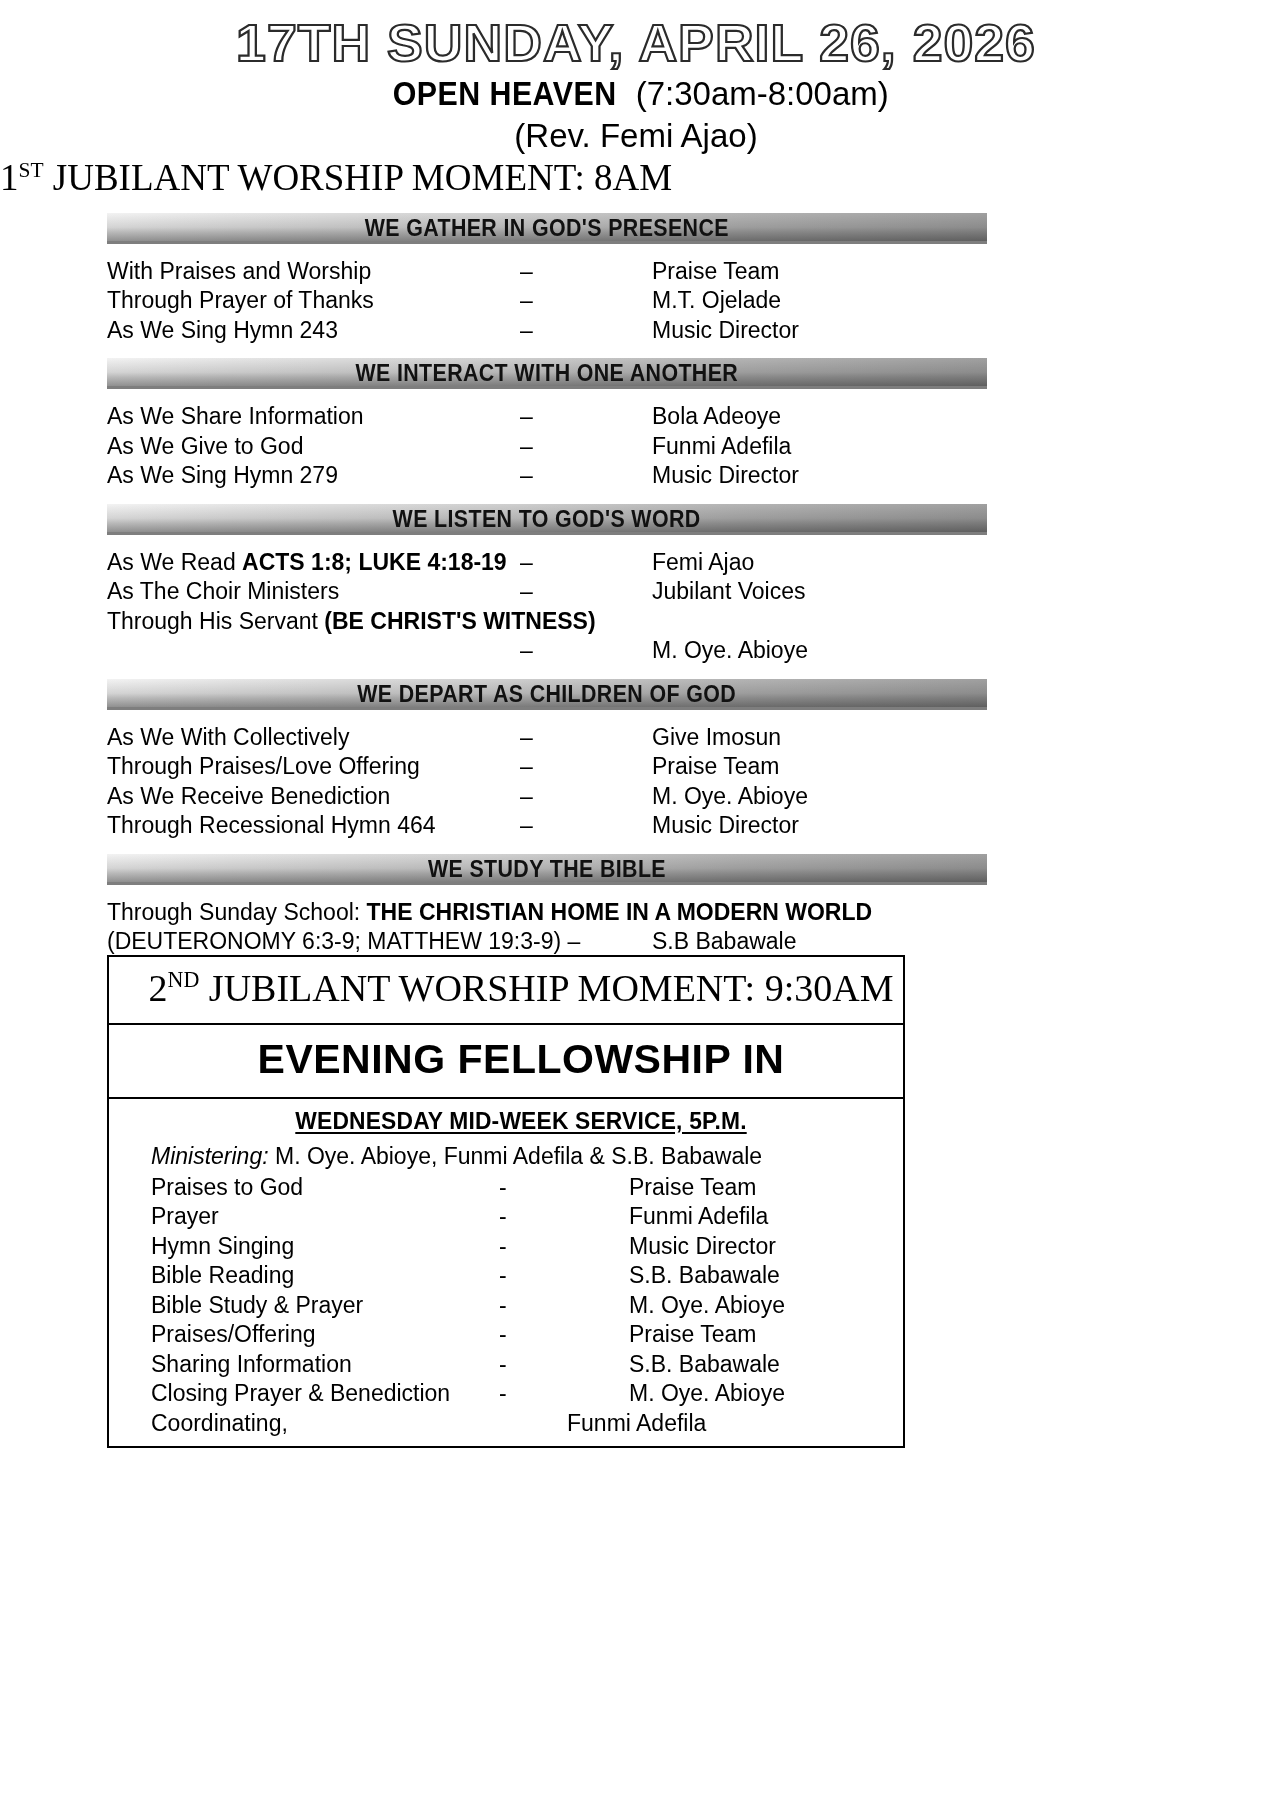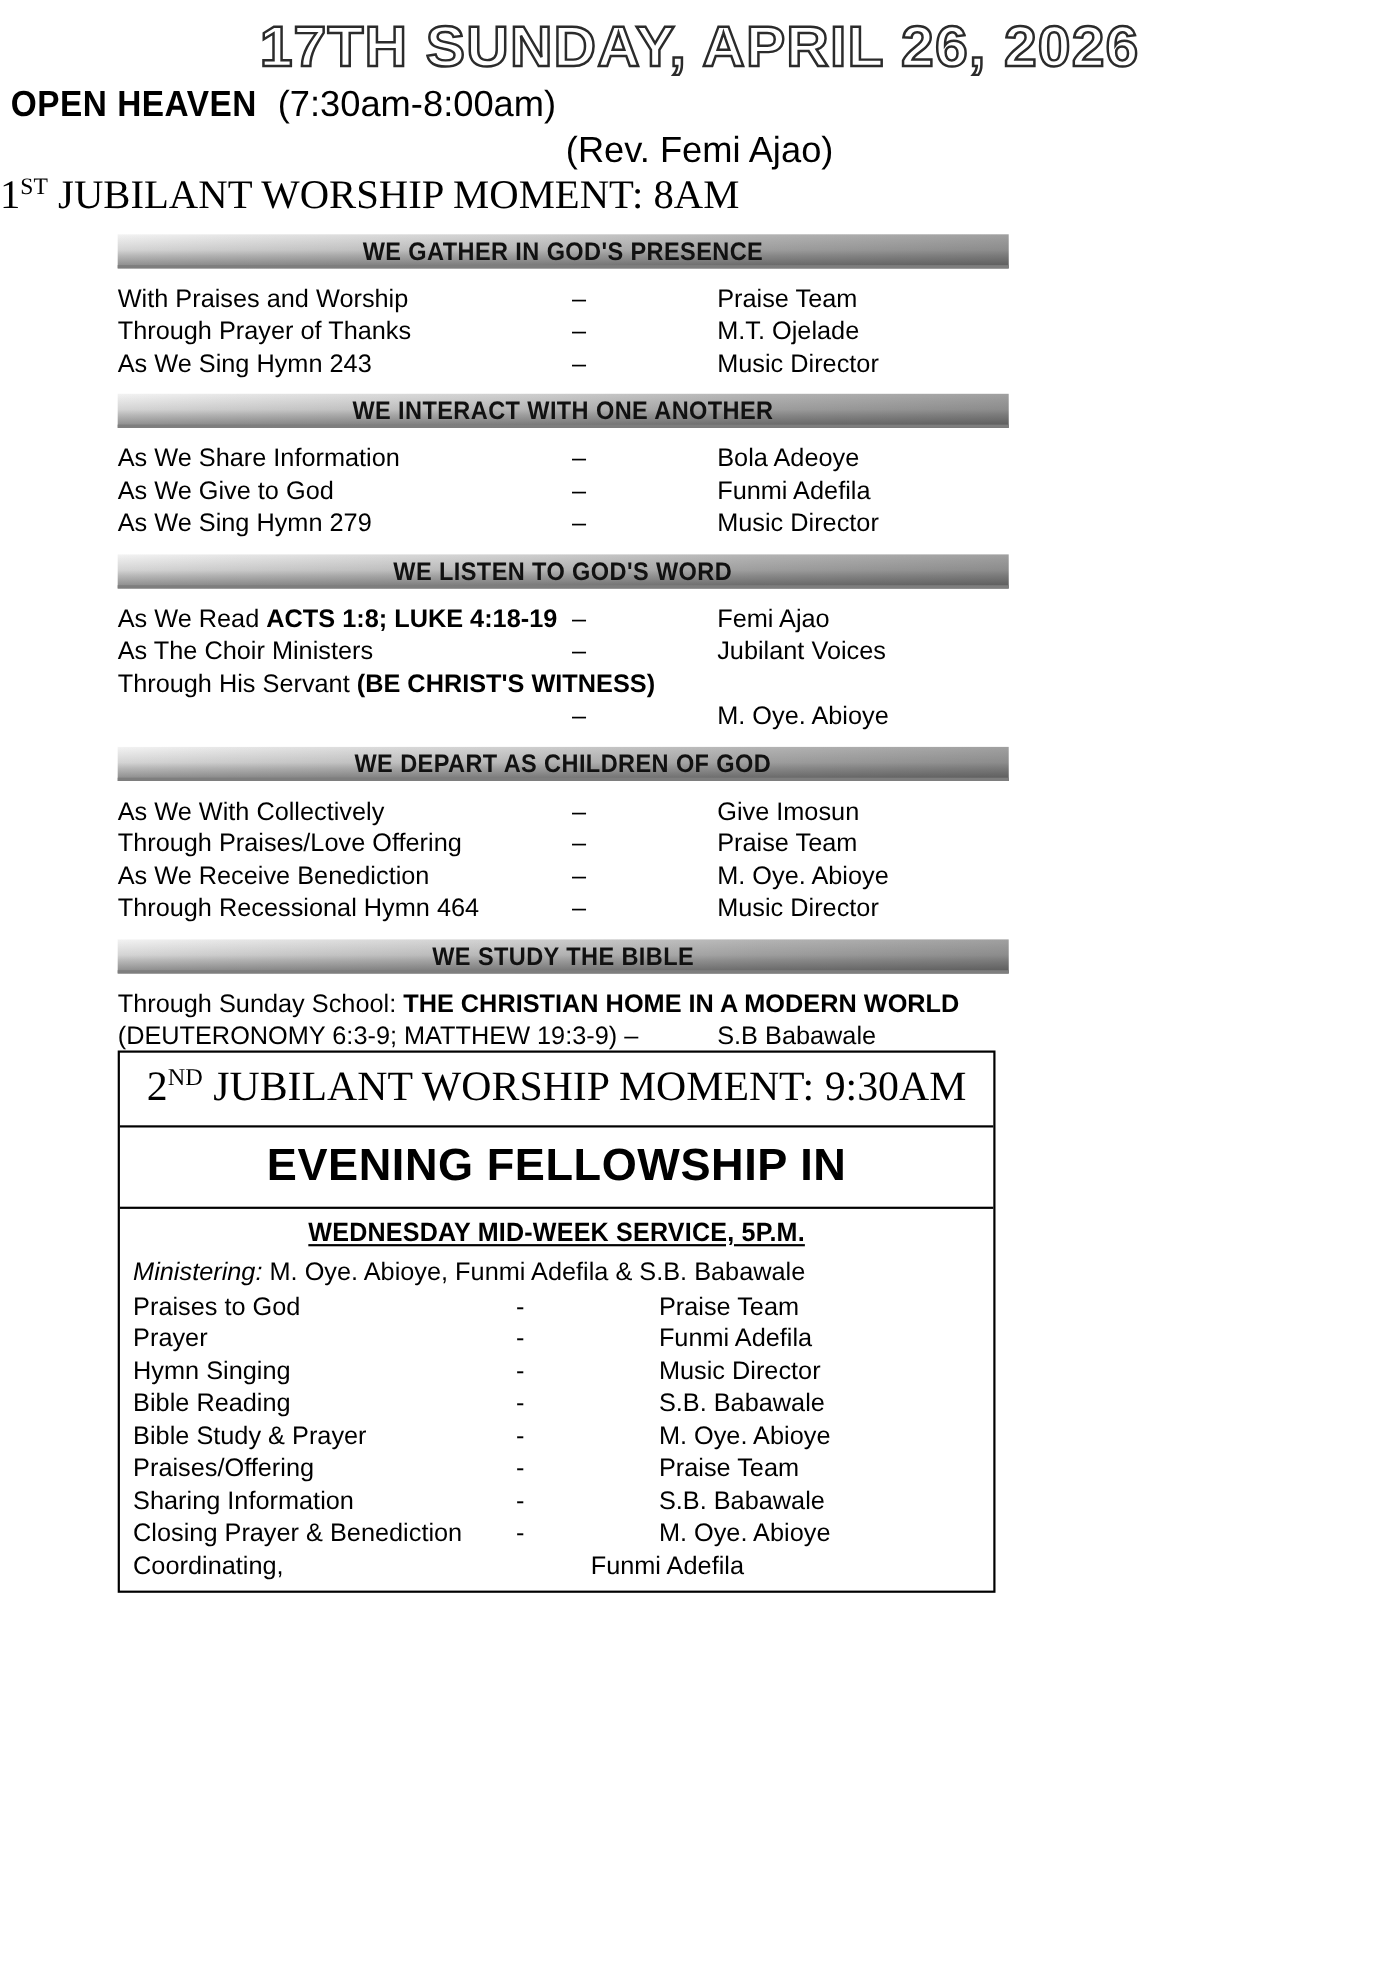--- a/index.html
+++ b/index.html
@@ -15,37 +15,37 @@
     text-align:center;
     font-family:"Liberation Sans","DejaVu Sans",sans-serif;
     font-weight:700;font-size:52px;letter-spacing:1px;
     margin:16px 0 0 0;line-height:1.06;
     color:#fff;
     -webkit-text-stroke:2.2px #2b2b2b;
     text-shadow:0 0 0 #fff;
     transform:scaleX(1.03);
   }
   .line-openheaven{
-    text-align:left;font-size:33px;line-height:1.18;margin-top:4px;
+    text-align:center;font-size:33px;line-height:1.18;margin-top:4px;
     font-family:"Liberation Sans","DejaVu Sans",sans-serif;
   }
   .line-openheaven b{font-weight:700;letter-spacing:.5px;transform:scaleX(.92);display:inline-block;}
   .line-rev{
     text-align:center;font-size:33px;line-height:1.2;margin-top:2px;
     font-family:"Liberation Sans","DejaVu Sans",sans-serif;
   }
   .line-moment{
     text-align:left;
     font-family:"Liberation Serif","DejaVu Serif",serif;
     font-size:37px;line-height:1.16;margin-top:1px;font-weight:400;
   }
   .line-moment sup{font-size:.58em;vertical-align:super;}
 
   
-  .barwrap{width:810px;margin:13px 0 13px 107px;}
+  .barwrap{width:880px;margin:13px 0 13px 107px;}
   .bar{
     position:relative;height:31px;
     background:
       linear-gradient(to bottom,
         #f3f3f3 0%, #e8e8e8 16%, #d4d4d4 46%, #b9b9b9 62%,
         #a2a2a2 78%, #8e8e8e 92%, #858585 100%),
       linear-gradient(to right,
         #ffffff 0%, #f2f2f2 14%, #d9d9d9 46%, #bdbdbd 72%, #a8a8a8 100%);
     background-blend-mode:multiply;
     display:flex;align-items:center;justify-content:center;
@@ -70,21 +70,21 @@
   .row .item{position:absolute;left:0;top:0;}
   .row .dash{position:absolute;left:413px;top:0;}
   .row .who{position:absolute;left:545px;top:0;}
   .row .item b,.row .who b{font-weight:700;}
 
   
   .box{
     position:absolute;left:107px;top:955px;width:798px;
     border:2px solid #000;box-sizing:border-box;background:#fff;
   }
-  .box-sec{border-bottom:2px solid #000;}
+  .box-sec{border-bottom:2px solid #000;padding-left:30px;}
   .box-sec:last-child{border-bottom:none;}
   .moment2{
     text-align:center;
     font-family:"Liberation Serif","DejaVu Serif",serif;
     font-size:38px;line-height:1.2;padding:9px 0 11px;
   }
   .moment2 sup{font-size:.58em;vertical-align:super;}
   .evening{
     text-align:center;font-weight:700;font-size:41px;line-height:1.18;
     padding:10px 30px 14px;letter-spacing:.5px;border-radius:15px;

